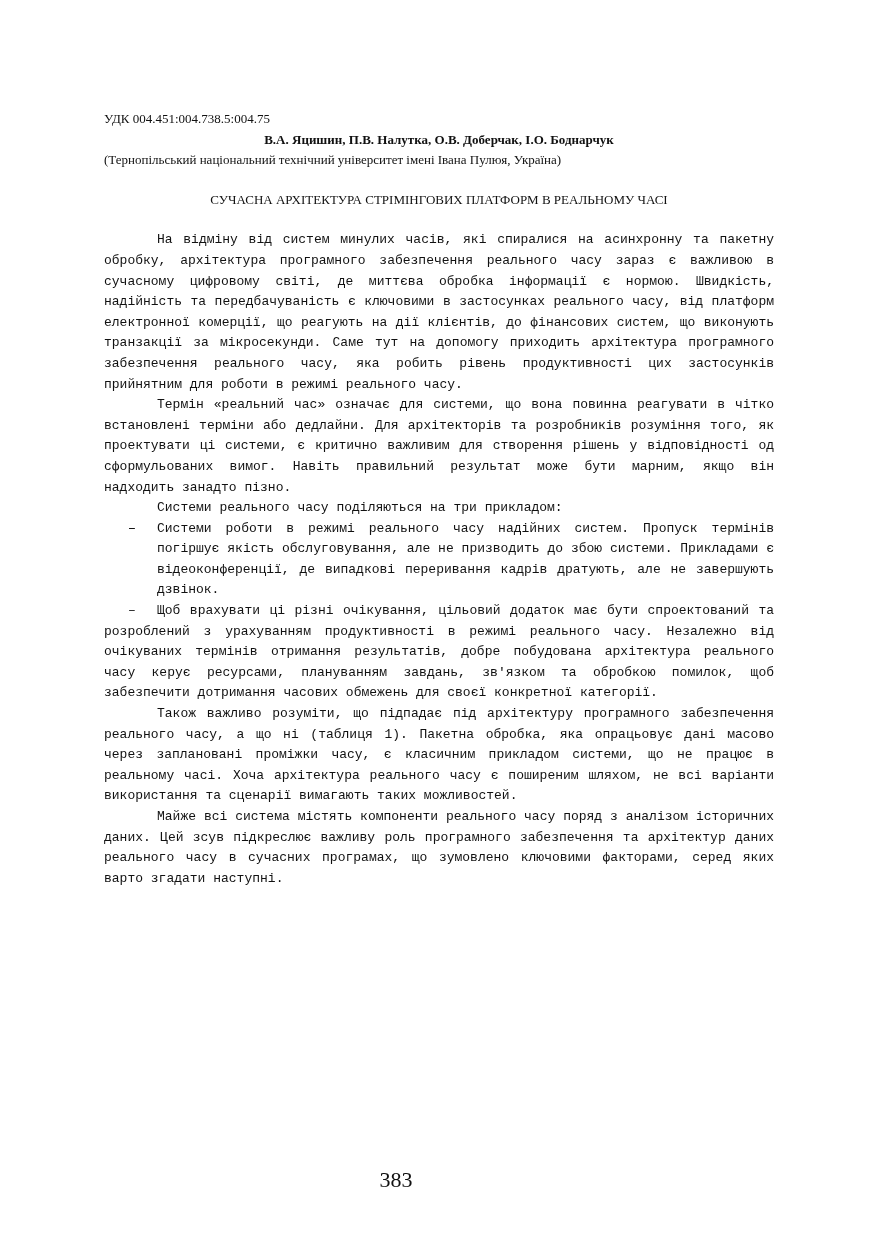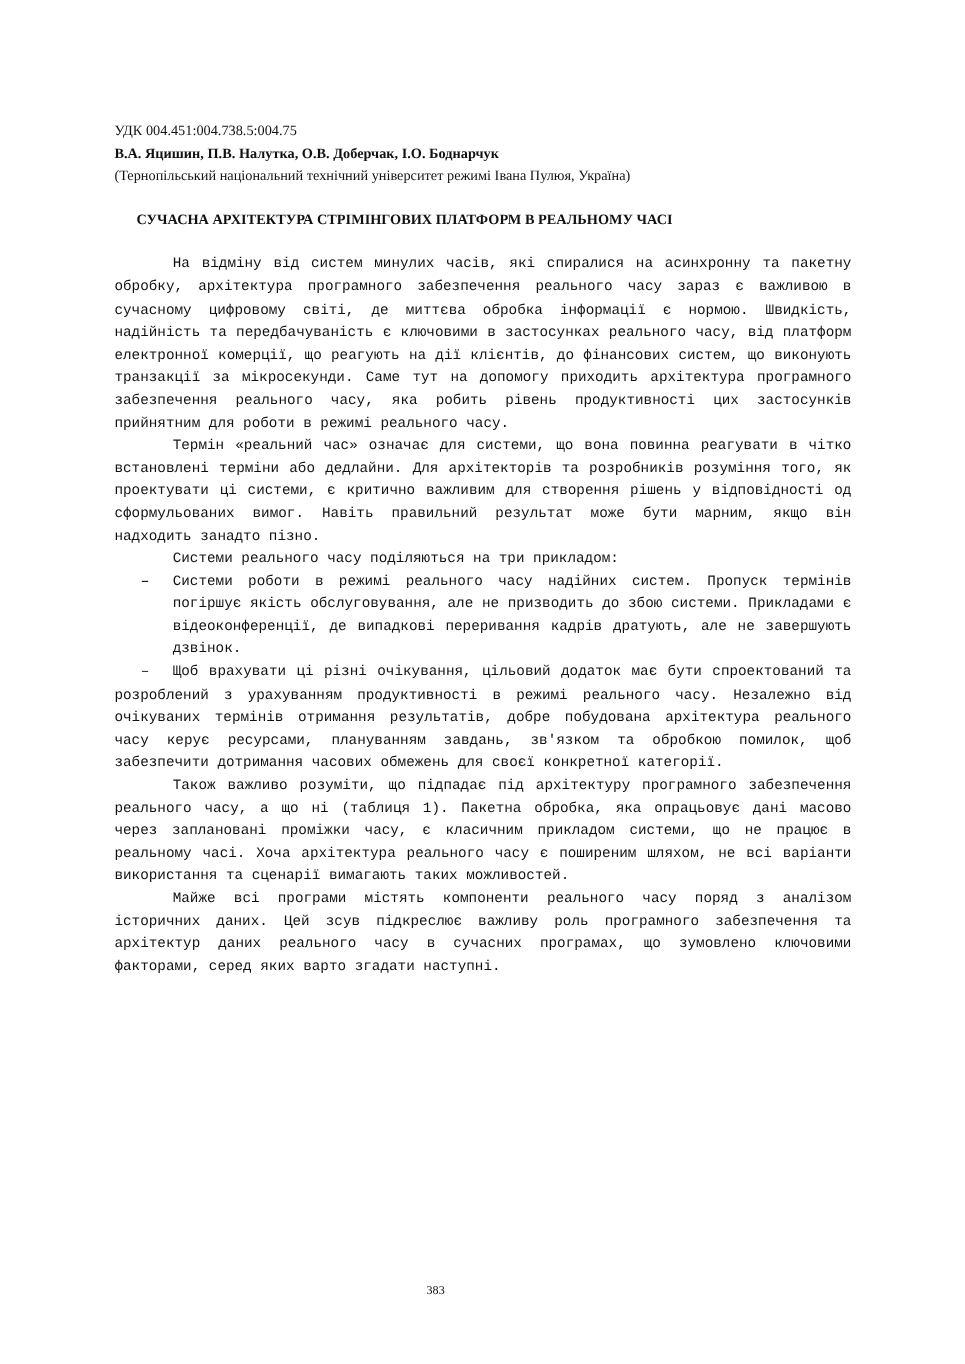--- a/index.html
+++ b/index.html
@@ -1,56 +1,56 @@
 <!DOCTYPE html>
 <html><head>
 <meta charset="utf-8">
 <style>
   html, body { margin: 0; padding: 0; background: #ffffff; }
   body { width: 877px; height: 1240px; position: relative; overflow: hidden;
          font-family: "Liberation Serif", serif; color: #111; }
   .page { position: absolute; left: 104px; top: 109px; width: 670px; font-size: 13px; line-height: 20.6px; }
   .udk { margin: 0; }
-  .authors-ua { margin: 0; font-weight: bold; }
+  .authors-ua { margin: 0; font-weight: bold; text-align: center; }
   .affil { margin: 0; }
-  .title-ua { margin: 19px 0 0 0; text-align: left; font-weight: bold; line-height: 20.6px; padding: 0 20px; }
+  .title-ua { margin: 19px 0 0 0; text-align: center; font-weight: normal; line-height: 20.6px; padding: 0 20px; }
   .authors-en { margin: 22px 0 0 0; font-weight: bold; }
   .title-en { margin: 0; font-weight: bold; padding-left: 40px; }
   .body { margin-top: 20px; font-family: Liberation Mono, monospace; }
   .para { margin: 0; text-align: justify; text-indent: 53px; }
   .plain { margin: 0; text-indent: 53px; }
   .list { margin: 0; padding: 0; list-style: none; }
   .list li { position: relative; padding-left: 53px; text-align: justify; margin: 0; }
   .list li .dash { position: absolute; left: 24px; top: 0; }
-  .page-num { position: absolute; top: 1167px; left: 0; width: 792px; text-align: center; font-size: 11px; }
+  .page-num { position: absolute; top: 1167px; left: 0; width: 792px; text-align: center; font-size: 22px; }
 </style>
 </head>
 <body>
 
 <div class="page">
   <p class="udk">УДК 004.451:004.738.5:004.75</p>
   <p class="authors-ua">В.А. Яцишин, П.В. Налутка, О.В. Доберчак, І.О. Боднарчук</p>
-  <p class="affil">(Тернопільський національний технічний університет режимі Івана Пулюя, Україна)</p>
+  <p class="affil">(Тернопільський національний технічний університет імені Івана Пулюя, Україна)</p>
   <p class="title-ua">СУЧАСНА АРХІТЕКТУРА СТРІМІНГОВИХ ПЛАТФОРМ В РЕАЛЬНОМУ ЧАСІ</p>
 
   <div class="body">
     <p class="para">На відміну від систем минулих часів, які спиралися на асинхронну та пакетну обробку, архітектура програмного забезпечення реального часу зараз є важливою в сучасному цифровому світі, де миттєва обробка інформації є нормою. Швидкість, надійність та передбачуваність є ключовими в застосунках реального часу, від платформ електронної комерції, що реагують на дії клієнтів, до фінансових систем, що виконують транзакції за мікросекунди. Саме тут на допомогу приходить архітектура програмного забезпечення реального часу, яка робить рівень продуктивності цих застосунків прийнятним для роботи в режимі реального часу.</p>
     <p class="para">Термін «реальний час» означає для системи, що вона повинна реагувати в чітко встановлені терміни або дедлайни. Для архітекторів та розробників розуміння того, як проектувати ці системи, є критично важливим для створення рішень у відповідності од сформульованих вимог. Навіть правильний результат може бути марним, якщо він надходить занадто пізно.</p>
     <p class="plain">Системи реального часу поділяються на три прикладом:</p>
     <ul class="list">
       <li>
         <span class="dash">–</span>
       </li>
       <li>
         <span class="dash">–</span>
         <span>Системи роботи в режимі реального часу надійних систем. Пропуск термінів погіршує якість обслуговування, але не призводить до збою системи. Прикладами є відеоконференції, де випадкові переривання кадрів дратують, але не завершують дзвінок.</span>
       </li>
       <li>
         <span class="dash">–</span>
       </li>
     </ul>
     <p class="para">Щоб врахувати ці різні очікування, цільовий додаток має бути спроектований та розроблений з урахуванням продуктивності в режимі реального часу. Незалежно від очікуваних термінів отримання результатів, добре побудована архітектура реального часу керує ресурсами, плануванням завдань, зв'язком та обробкою помилок, щоб забезпечити дотримання часових обмежень для своєї конкретної категорії.</p>
     <p class="para">Також важливо розуміти, що підпадає під архітектуру програмного забезпечення реального часу, а що ні (таблиця 1). Пакетна обробка, яка опрацьовує дані масово через заплановані проміжки часу, є класичним прикладом системи, що не працює в реальному часі. Хоча архітектура реального часу є поширеним шляхом, не всі варіанти використання та сценарії вимагають таких можливостей.</p>
-    <p class="para">Майже всі програми містять компоненти реального часу поряд з аналізом історичних даних. Цей зсув підкреслює важливу роль програмного забезпечення та архітектур даних реального часу в сучасних програмах, що зумовлено ключовими факторами, серед яких варто згадати наступні.</p>
+    <p class="para">Майже всі система містять компоненти реального часу поряд з аналізом історичних даних. Цей зсув підкреслює важливу роль програмного забезпечення та архітектур даних реального часу в сучасних програмах, що зумовлено ключовими факторами, серед яких варто згадати наступні.</p>
   </div>
 </div>
 
 <div class="page-num">383</div>
 
 </body></html>

